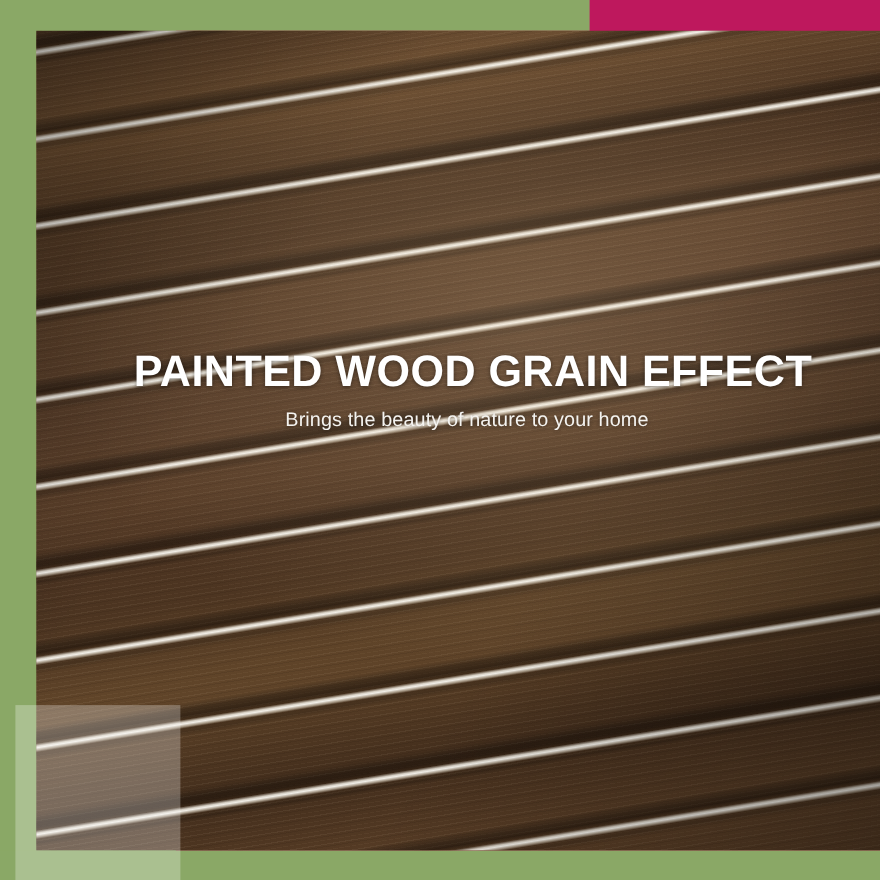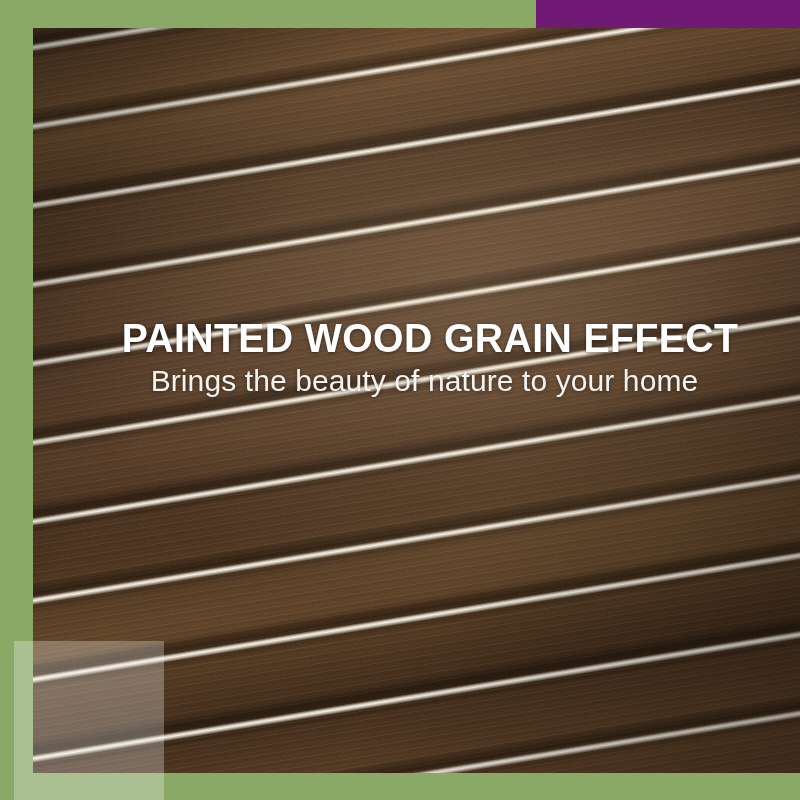--- a/index.html
+++ b/index.html
@@ -10,21 +10,21 @@
   }
   body {
     font-family: "Liberation Sans", sans-serif;
   }
 
   #banner {
     position: relative;
     width: 800px;
     height: 800px;
     overflow: hidden;
-    background: #701a75;
+    background: #be185d;
   }
 
   
   .green-frame-left {
     position: absolute;
     left: 0;
     top: 0;
     width: 160px;
     height: 775px;
     background: #8aa866;
@@ -191,21 +191,21 @@
     line-height: 44px;
     transform: scaleX(0.98);
     text-shadow: 0 1px 4px rgba(0,0,0,0.45);
     white-space: nowrap;
   }
   .subhead {
     margin: 6px 11px 0 0;
     color: #f4f3f0;
     font-family: "Liberation Sans", sans-serif;
     font-weight: normal;
-    font-size: 30px;
+    font-size: 18px;
     line-height: 30px;
     letter-spacing: 0.1px;
     text-shadow: 0 1px 4px rgba(0,0,0,0.40);
     white-space: nowrap;
   }
 </style>
 </head>
 <body>
 
 <div id="banner">

